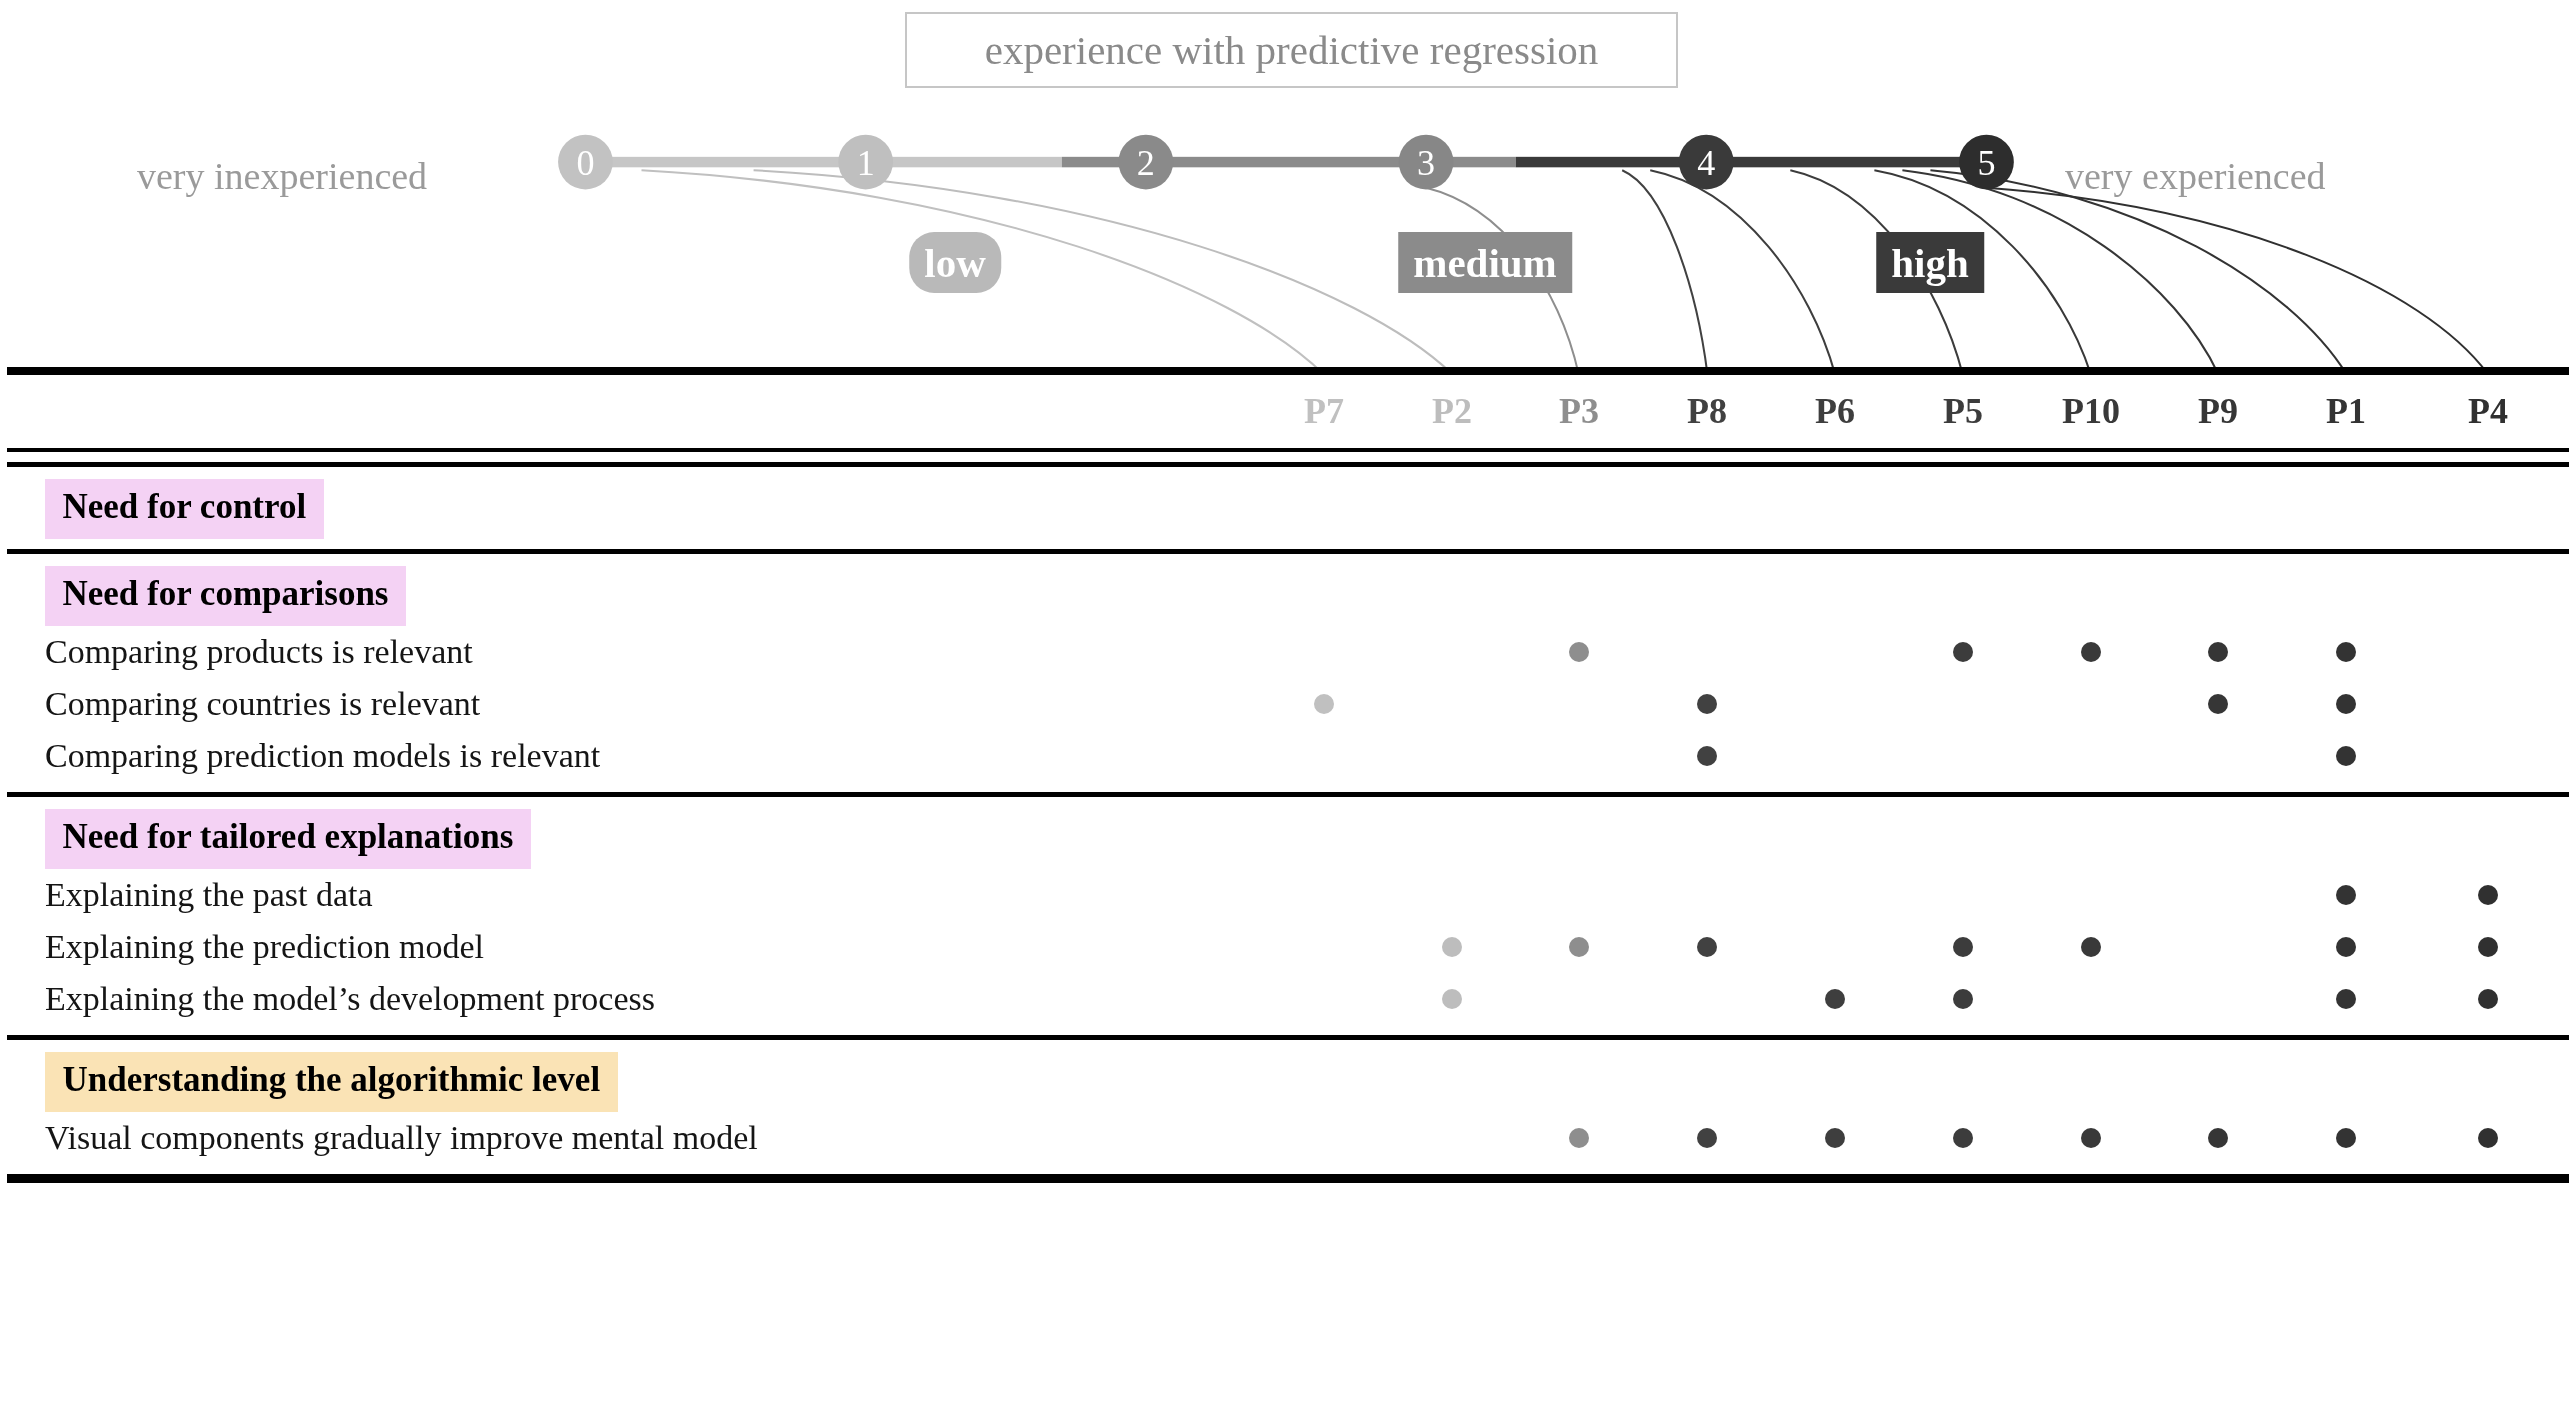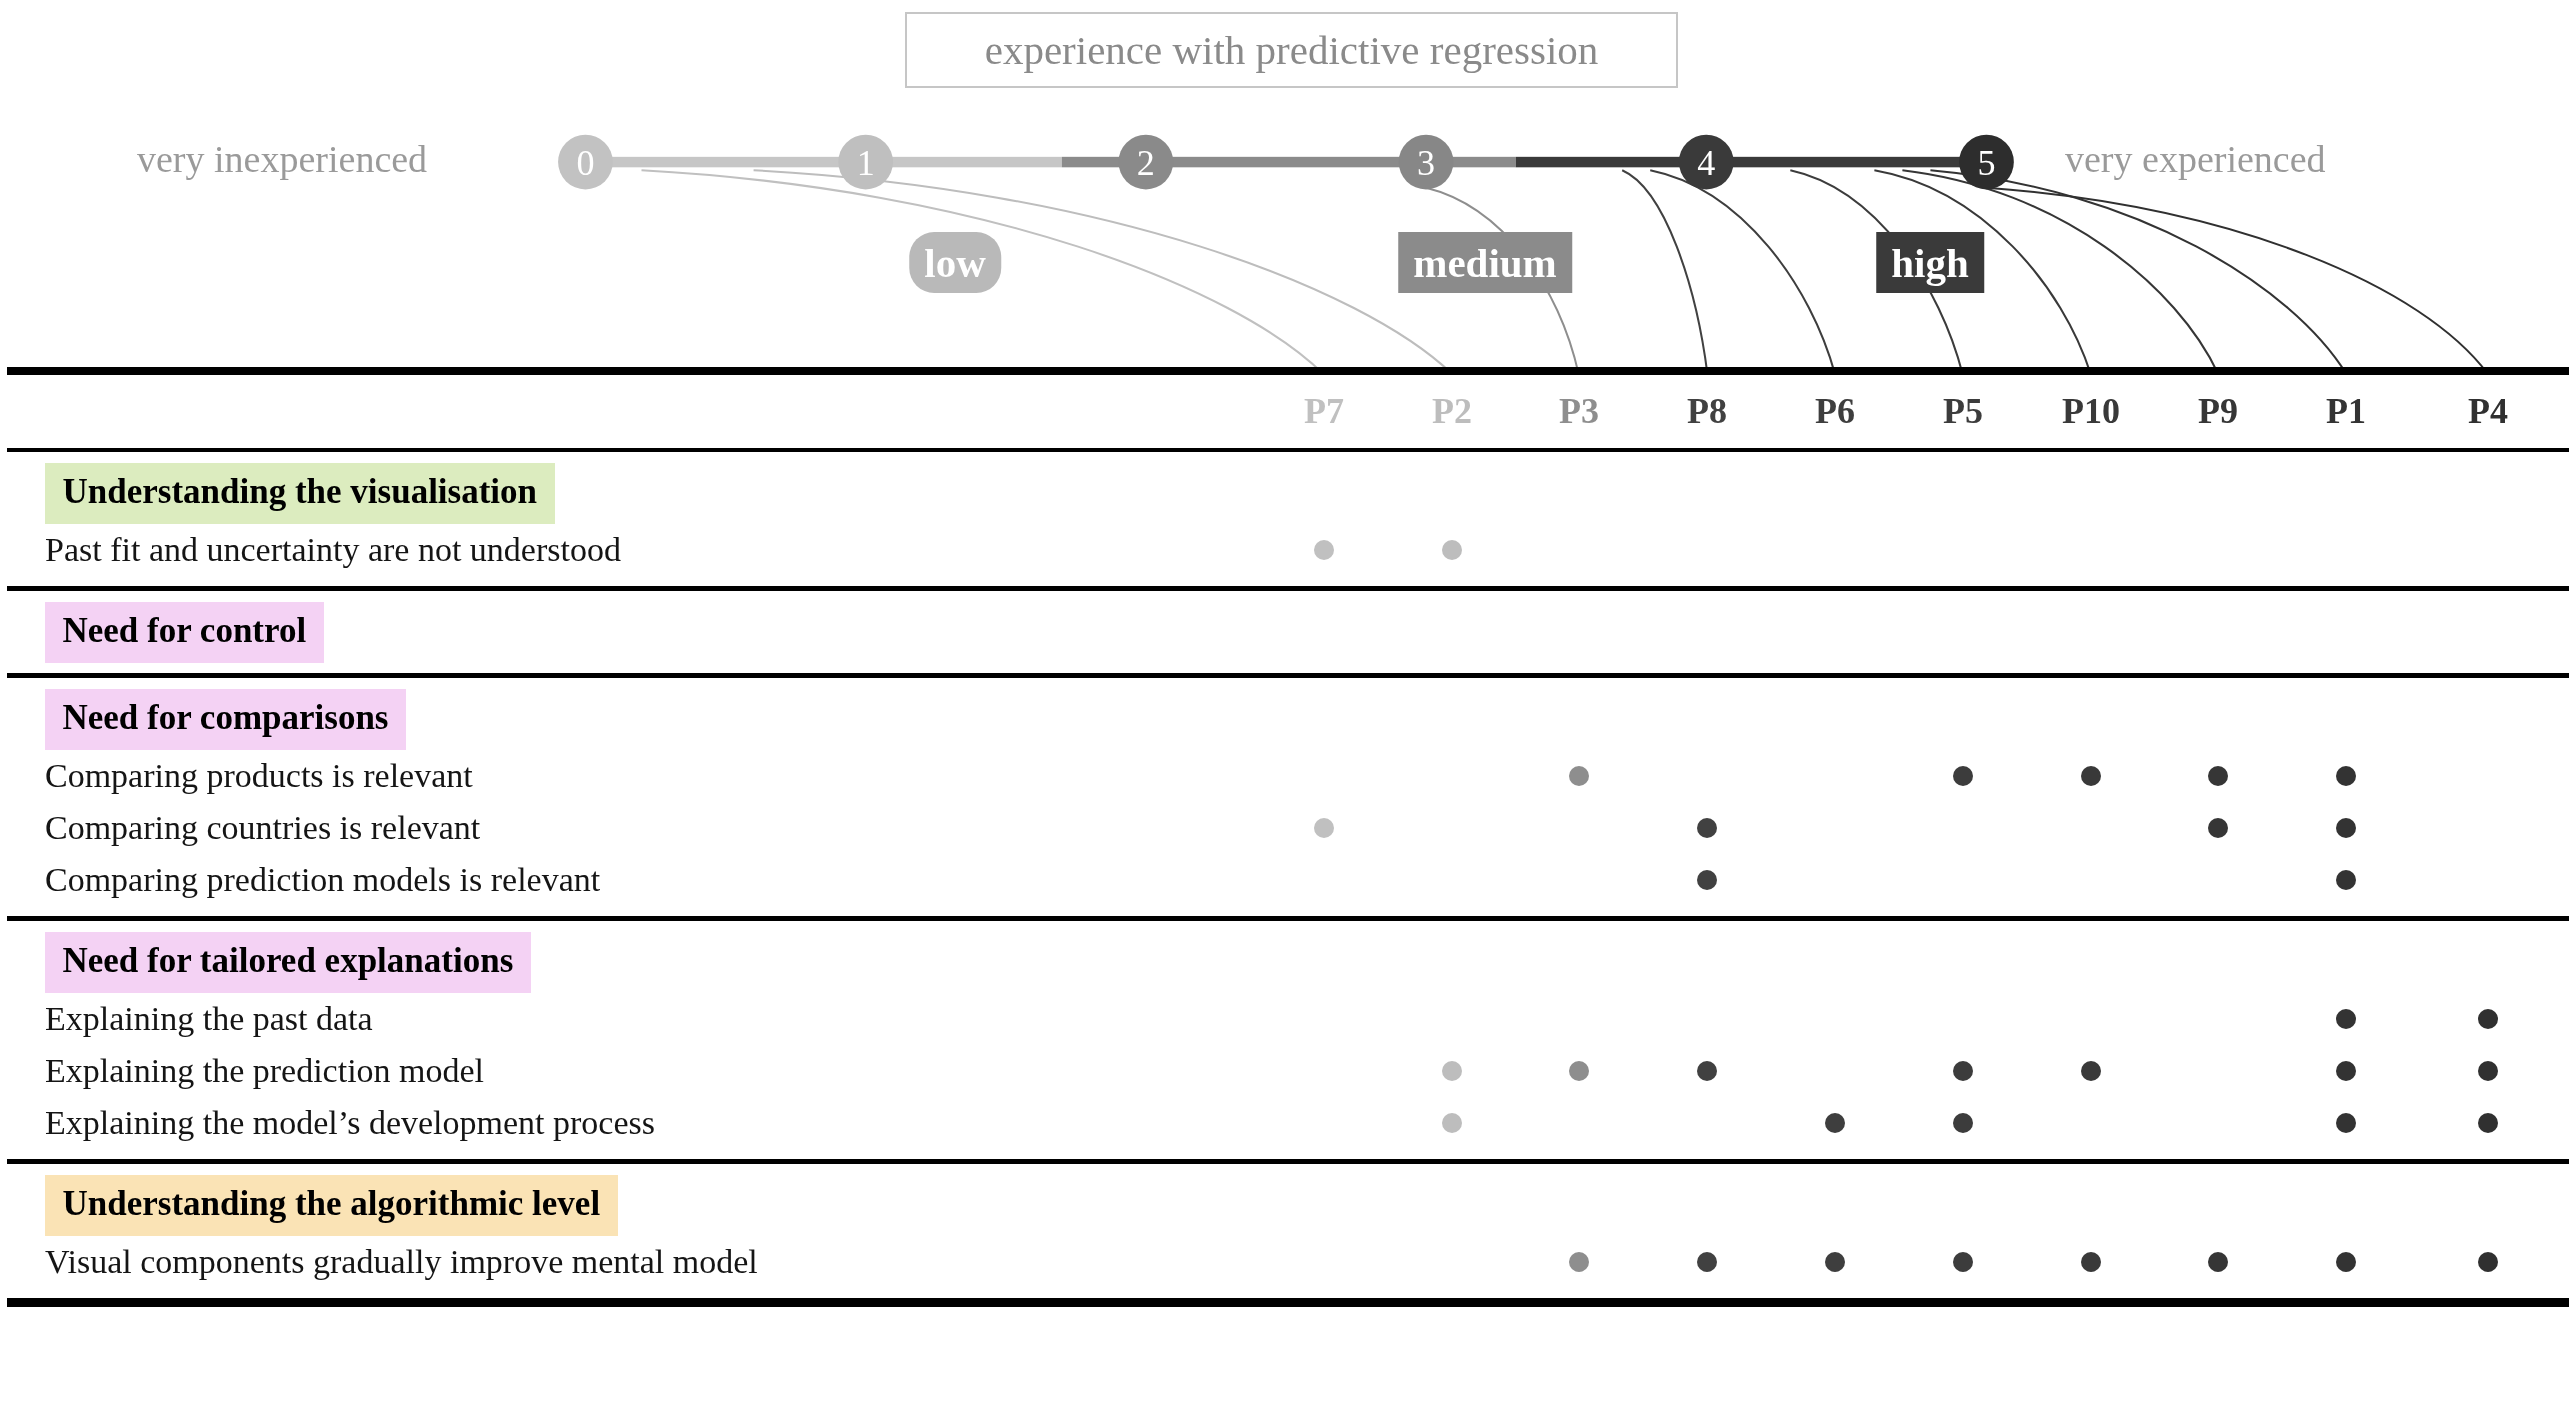--- a/index.html
+++ b/index.html
@@ -2,21 +2,21 @@
 <html style="font-size:9.3px"><head>
 <meta charset="utf-8">
 <style>
   html,body{margin:0;padding:0;background:#fff}
   .fig{position:relative;width:2576px;height:1417px;background:#ffffff;overflow:hidden;
        font-family:"Liberation Serif","DejaVu Serif",serif;color:#111}
   #scale-svg{position:absolute;left:0;top:0;z-index:1}
   .scale-title{position:absolute;left:905px;top:11.7px;width:769px;height:72px;
        border:2.3px solid #c6c6c6;color:#8a8a8a;font-size:41px;
        display:flex;align-items:center;justify-content:center;z-index:2;background:#fff}
-  .axis-label{position:absolute;top:140px;font-size:38px;color:#9a9a9a;line-height:38px;z-index:2}
+  .axis-label{position:absolute;top:157px;font-size:38px;color:#9a9a9a;line-height:38px;z-index:2}
   .axis-left{left:137px}
   .axis-right{left:2065px}
   .band{position:absolute;top:232px;height:61px;line-height:62px;padding:0 15px;
        transform:translateX(-50%);color:#fff;font-size:41px;font-weight:bold;z-index:3;white-space:nowrap}
   .table{position:absolute;left:0;top:367px;width:2576px;z-index:4}
   .rule{margin:0 7px;background:#000}
   .rule-top{height:8.2px}
   .rule-thin{height:3.5px}
   .divider{height:4.7px;background:#000;margin:10.5px 7px 0}
   .rule-bottom{height:9.3px;background:#000;margin:10.5px 7px 0}
@@ -80,28 +80,20 @@
         <span class="pid" style="left: 1707px; color: rgb(65, 65, 65);">P8</span>
         <span class="pid" style="left: 1835px; color: rgb(62, 62, 62);">P6</span>
         <span class="pid" style="left: 1963px; color: rgb(60, 60, 60);">P5</span>
         <span class="pid" style="left: 2091px; color: rgb(57, 57, 57);">P10</span>
         <span class="pid" style="left: 2218px; color: rgb(54, 54, 54);">P9</span>
         <span class="pid" style="left: 2346px; color: rgb(51, 51, 51);">P1</span>
         <span class="pid" style="left: 2488px; color: rgb(48, 48, 48);">P4</span>
       </div>
     <div class="rule rule-thin"></div>
     <div id="sections">
-        <div class="section">
-          <div class=""><span class="section-title" style="background: rgb(220, 236, 191);">Understanding the visualisation</span></div>
-          <div class="row">
-            <span class="row-label">Past fit and uncertainty are not understood</span>
-            <div class="dot" style="left: 1324px; background: rgb(192, 192, 192);"></div>
-            <div class="dot" style="left: 1452px; background: rgb(189, 189, 189);"></div>
-          </div>
-        </div>
         <div class="divider"></div>
         <div class="section">
           <div class=""><span class="section-title" style="background: rgb(244, 210, 244);">Need for control</span></div>
         </div>
         <div class="divider"></div>
         <div class="section">
           <div class=""><span class="section-title" style="background: rgb(244, 210, 244);">Need for comparisons</span></div>
           <div class="row">
             <span class="row-label">Comparing products is relevant</span>
             <div class="dot" style="left: 1579px; background: rgb(142, 142, 142);"></div>

